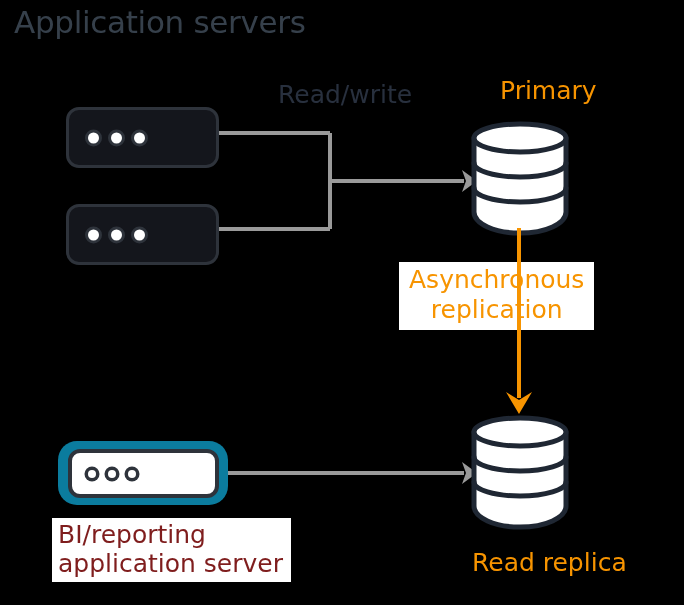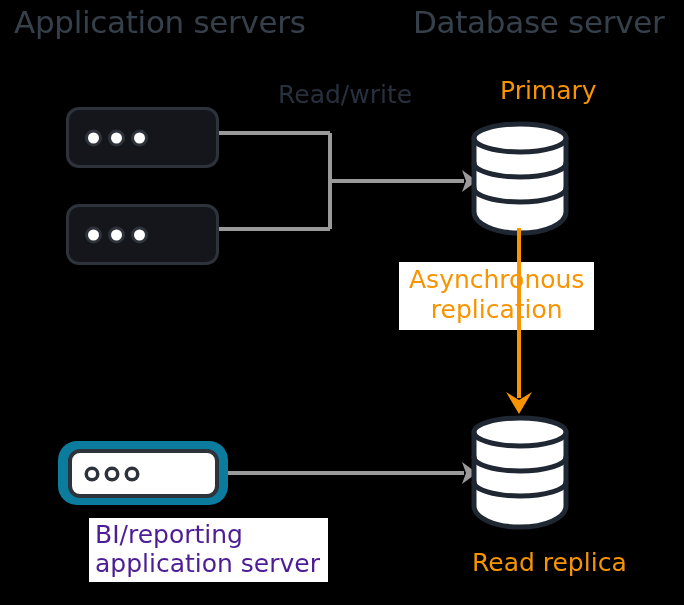--- a/index.html
+++ b/index.html
@@ -96,26 +96,25 @@
     width: 8px; height: 8px;
     border-radius: 50%;
     background: #FFFFFF;
     box-shadow: 0 0 0 3.5px #2E333B;
   }
 
   #bi-caption {
     position: absolute;
     left: 52px; top: 518px;
     background: #FFFFFF;
-    color: #4c1d95;
+    color: #7f1d1d;
     font-size: 25px;
     line-height: 29px;
     padding: 2px 8px 4px 6px;
     white-space: pre-line;
-    margin-left: 37px;
   }
 
   #async-caption {
     position: absolute;
     left: 399px; top: 262px;
     background: #FFFFFF;
     color: #F79400;
     font-size: 25px;
     line-height: 30px;
     text-align: center;
@@ -132,21 +131,20 @@
   #svg-lines { z-index: 1; }
   #svg-db    { z-index: 2; }
   #svg-arrow { z-index: 4; }
 </style>
 </head>
 <body>
 
 <div id="canvas">
 
   <div class="col-header" id="hdr-app">Application servers</div>
-  <div class="col-header" id="hdr-db">Database server</div>
 
   <svg class="layer" id="svg-lines">
     <g stroke="#9A9A9A" stroke-width="4" fill="none">
       <path d="M219,133 L330,133"></path>
       <path d="M219,229 L330,229"></path>
       <path d="M330,133 L330,229"></path>
       <path d="M330,181 L464,181"></path>
       <path d="M228,473 L464,473"></path>
     </g>
     <g fill="#9A9A9A">

